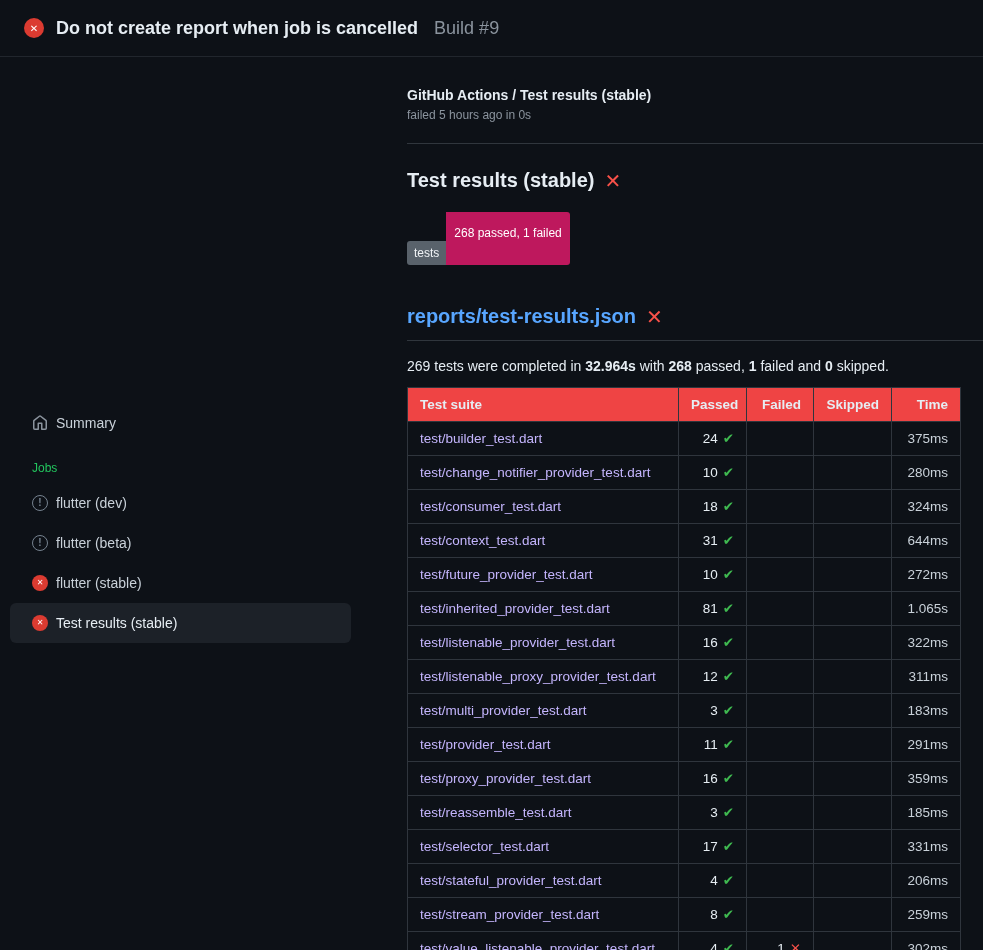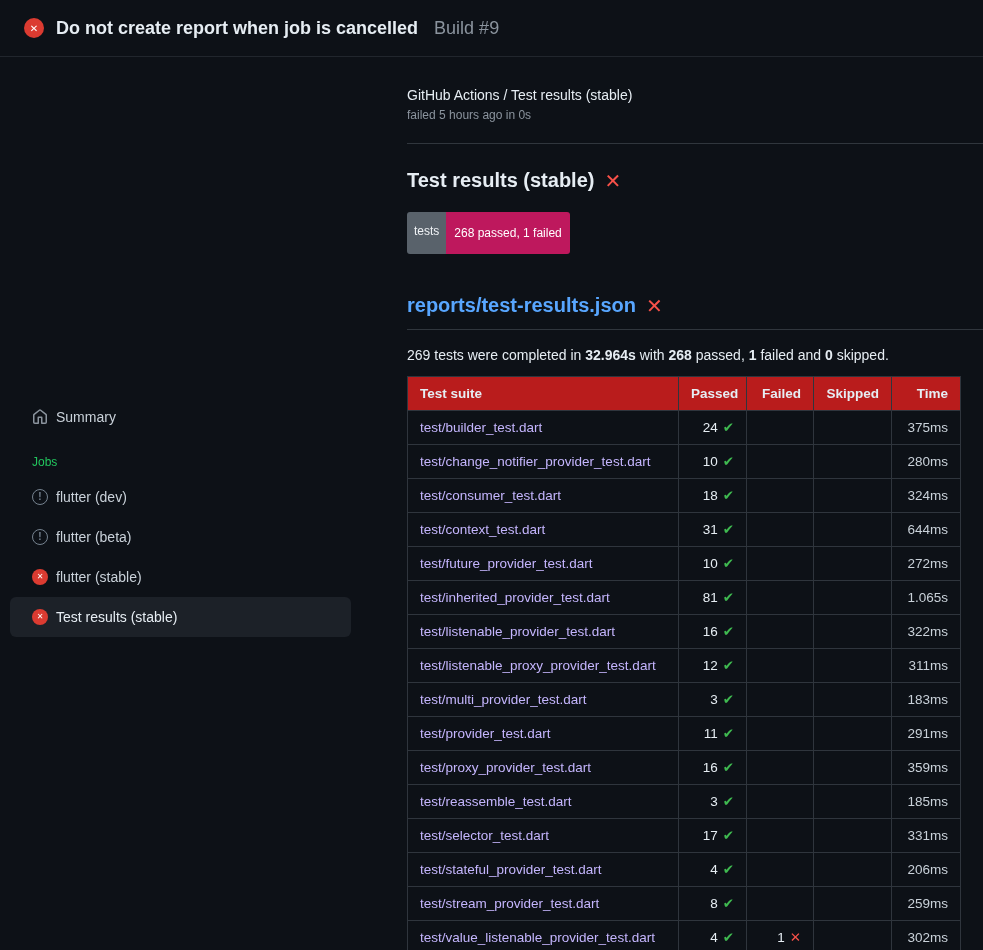--- a/index.html
+++ b/index.html
@@ -45,34 +45,35 @@
     width:16px; height:16px; flex:0 0 auto;
     display:flex; align-items:center; justify-content:center;
     border-radius:50%; font-weight:700;
   }
   .ic.neutral { border:1.5px solid #768390; color:#768390; font-size:10px; }
   .ic.fail { background:#db3b31; color:#fff; font-size:8px; }
   .jobs-label { color:#22c55e; font-size:12px; padding: 18px 0 8px 22px; }
 
   
   .main { flex:1 1 auto; padding: 30px 0 24px 24px; min-width:0; }
-  .breadcrumb { font-weight:400; font-size:14px; margin:0 0 5px; }
+  .breadcrumb { font-weight:700; font-size:14px; margin:0 0 5px; }
   .status-line { color:#8b949e; font-size:12px; margin:0 0 21px; }
   hr.divider { border:0; border-top:1px solid #30363d; margin:0; }
 
   .section-title {
     display:flex; align-items:center; gap:10px;
     font-size:20px; font-weight:700; margin: 25px 0 20px;
   }
   .x-mark { color:#f85149; font-weight:700; font-size:20px; line-height:1; }
 
   .badge { display:inline-flex; font-size:12px; line-height:14px; margin: 0 0 28px; }
   .badge .badge-label {
-    background:#59626b; color:#f0f3f6; padding:12px 7px;
+    background:#59626b; color:#f0f3f6; padding:5px 7px;
     border-radius:3px 0 0 3px;
+    margin-top:29px;
   }
   .badge .badge-value {
     background:#be185d; color:#fff; padding:14px 8px;
     border-radius:0 3px 3px 0;
   }
 
   .report-title {
     display:flex; align-items:center; gap:10px;
     font-size:20px; font-weight:700; margin:12px 0 12px;
   }
@@ -87,21 +88,21 @@
     table-layout: fixed;
     width: 553px;
     font-size: 13.5px;
   }
   .results th, .results td {
     border: 1px solid #2f353d;
     padding: 7px 12px;
     line-height: 19px;
     vertical-align: middle;
   }
-  .results th { text-align:left; font-weight:700; background:#b91c1c; color:#e6edf3; }
+  .results th { text-align:left; font-weight:700; background:#ef4444; color:#e6edf3; }
   .results th.num, .results td.c-num, .results th.time, .results td.c-time { text-align:right; }
   .results col.c1 { width: 271px; }
   .results col.c2 { width: 68px; }
   .results col.c3 { width: 67px; }
   .results col.c4 { width: 78px; }
   .results col.c5 { width: 69px; }
   .suite-link { color:#c4b5fd; text-decoration:none; cursor:pointer; }
   .mark { margin-left:5px; font-weight:700; }
   .mark.pass { color:#3fb950; }
   .mark.fail { color:#f85149; }

